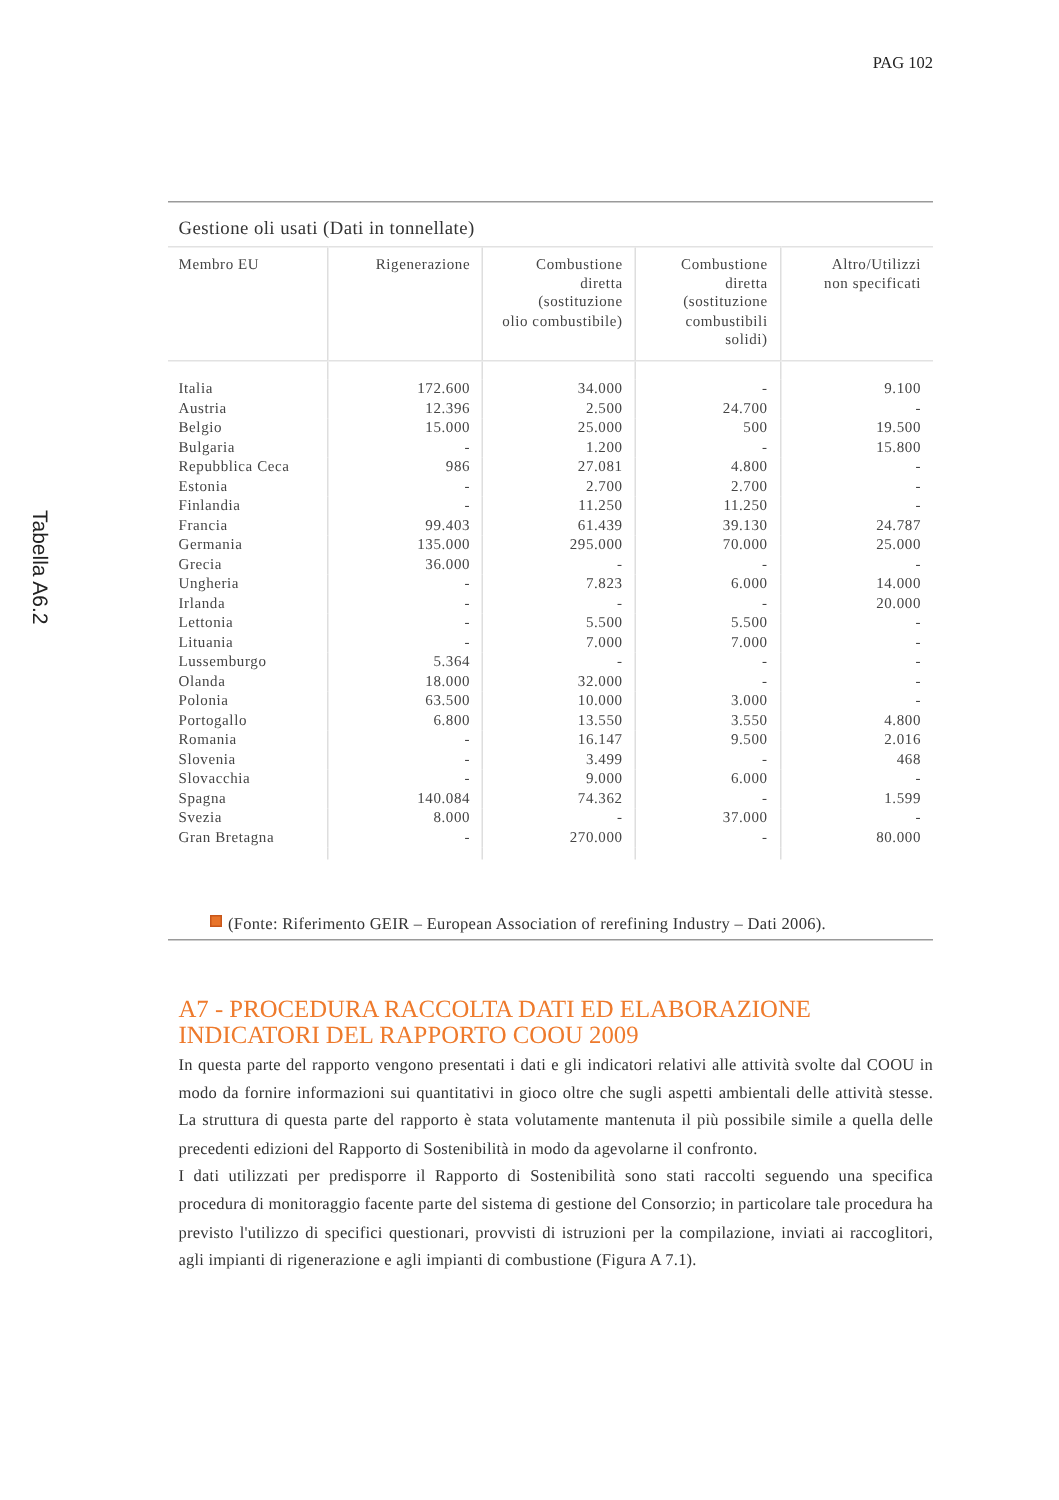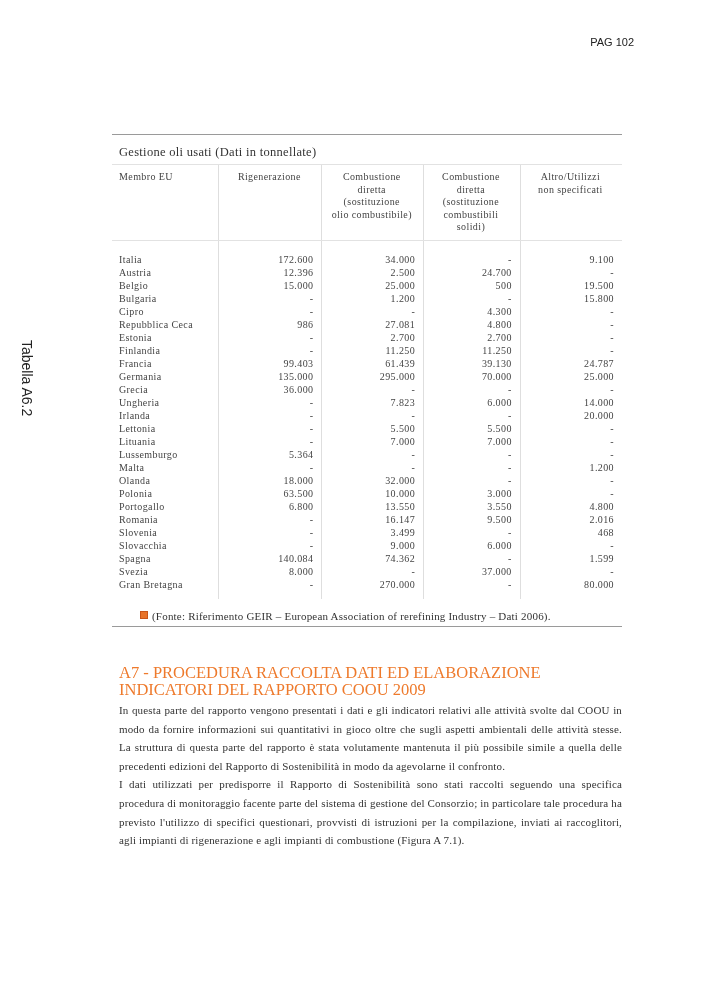--- a/index.html
+++ b/index.html
@@ -1,26 +1,26 @@
 <!DOCTYPE html>
 <html><head>
 <meta charset="utf-8">
 <style>
   html, body { margin: 0; padding: 0; background: #ffffff; }
   body { width: 706px; height: 1000px; position: relative; overflow: hidden;
          font-family: "Liberation Serif", serif; color: #333; }
-  .page-num { position: absolute; top: 36px; right: 72px; font-family: Liberation Sans, sans-serif;
+  .page-num { position: absolute; top: 36px; right: 84px; font-family: Liberation Serif, serif;
               font-size: 11px; color: #222; }
   .side-label { position: absolute; left: 19px; top: 340px; font-family: "Liberation Sans", sans-serif;
                 font-size: 14px; color: #222; writing-mode: vertical-rl; transform: none; }
   .rule-top { position: absolute; left: 112px; top: 134px; width: 510px; height: 1px; background: #9a9a9a; }
   .table-title { position: absolute; left: 119px; top: 145px; font-size: 12.5px; letter-spacing: 0.3px; color: #333; }
   table.data { position: absolute; left: 112px; top: 164px; width: 510px; border-collapse: collapse;
                font-size: 10px; color: #444; letter-spacing: 0.4px; }
-  table.data th { font-weight: normal; vertical-align: top; padding: 6px 8px 6px 6px;
+  table.data th { font-weight: normal; vertical-align: top; text-align: right; padding: 6px 8px 6px 6px;
                   line-height: 12.5px; border-top: 1px solid #e2e2e2; border-bottom: 1px solid #e2e2e2; }
   table.data th:first-child { text-align: left; padding-left: 7px; }
   table.data th + th, table.data td + td { border-left: 1px solid #dedede; }
   table.data td { text-align: right; padding: 0 8px 0 6px; height: 13px; line-height: 13px; }
   table.data td:first-child { text-align: left; padding-left: 7px; }
   table.data tr.spacer td { height: 12px; }
   table.data tr.endspacer td { height: 8px; }
   .col1 { width: 104px; } .col2 { width: 98px; } .col3 { width: 97px; } .col4 { width: 91px; } .col5 { width: 98px; }
   .source { position: absolute; left: 119px; top: 610px; font-size: 11px; color: #333; letter-spacing: 0.2px; padding-left: 21px; }
   .bullet { display: inline-block; width: 6px; height: 6px; background: #e8742a; border: 1px solid #c8561a;
@@ -98,27 +98,20 @@
         <td>19.500</td>
       </tr>
       <tr>
         <td>Bulgaria</td>
         <td>-</td>
         <td>1.200</td>
         <td>-</td>
         <td>15.800</td>
       </tr>
       <tr>
-        <td>Cipro</td>
-        <td>-</td>
-        <td>-</td>
-        <td>4.300</td>
-        <td>-</td>
-      </tr>
-      <tr>
         <td>Repubblica Ceca</td>
         <td>986</td>
         <td>27.081</td>
         <td>4.800</td>
         <td>-</td>
       </tr>
       <tr>
         <td>Estonia</td>
         <td>-</td>
         <td>2.700</td>
@@ -182,27 +175,20 @@
         <td>-</td>
       </tr>
       <tr>
         <td>Lussemburgo</td>
         <td>5.364</td>
         <td>-</td>
         <td>-</td>
         <td>-</td>
       </tr>
       <tr>
-        <td>Malta</td>
-        <td>-</td>
-        <td>-</td>
-        <td>-</td>
-        <td>1.200</td>
-      </tr>
-      <tr>
         <td>Olanda</td>
         <td>18.000</td>
         <td>32.000</td>
         <td>-</td>
         <td>-</td>
       </tr>
       <tr>
         <td>Polonia</td>
         <td>63.500</td>
         <td>10.000</td>

